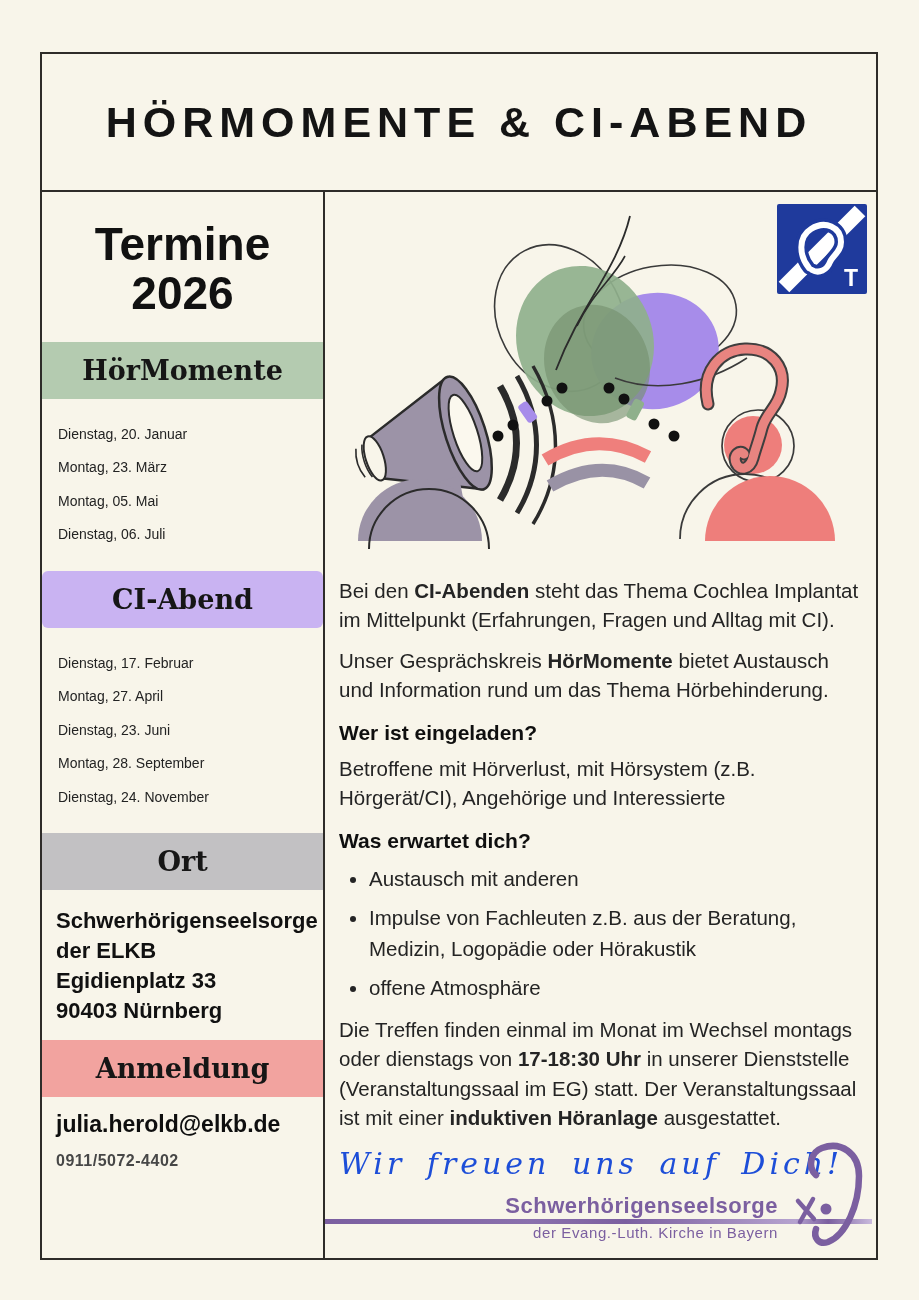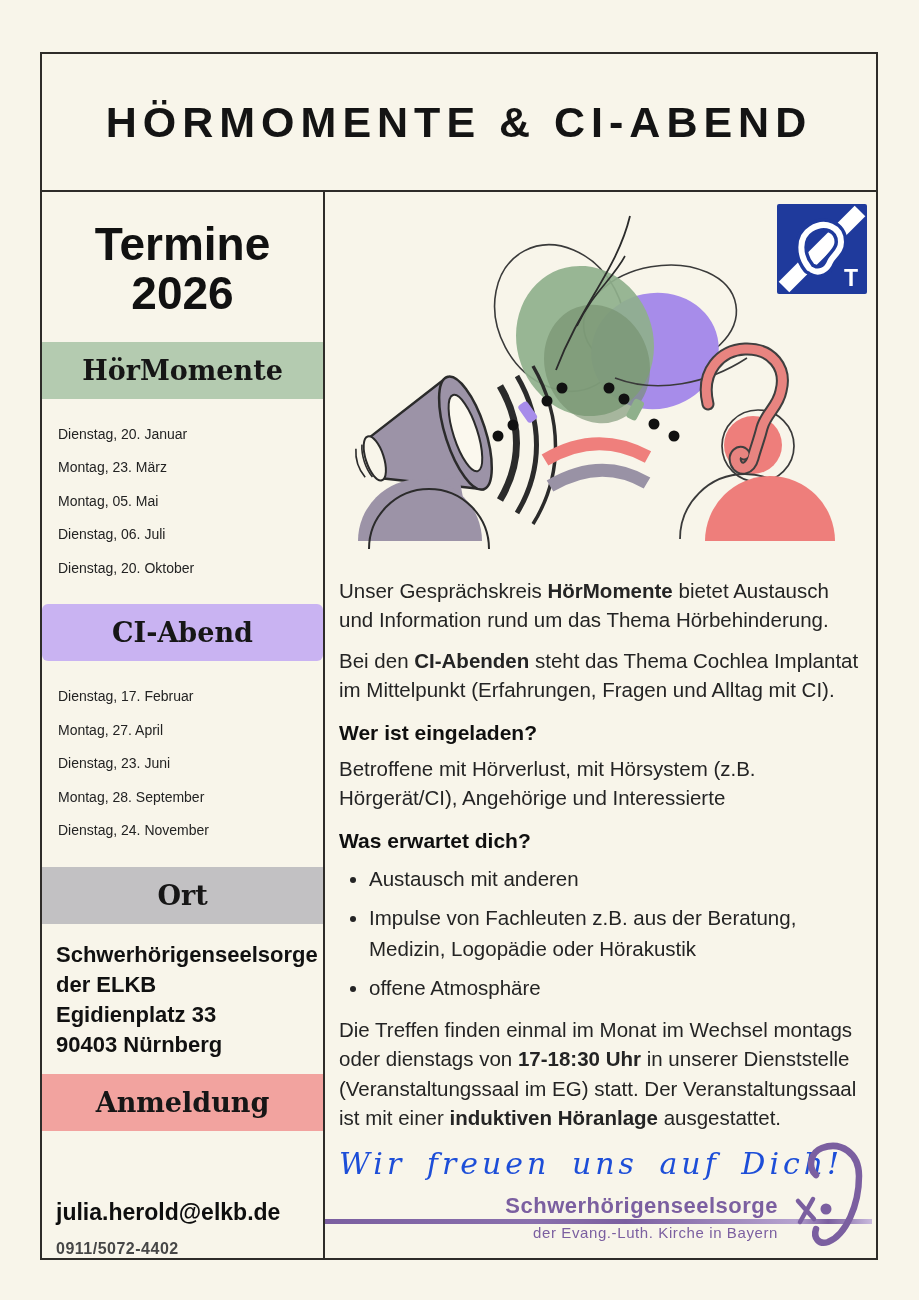--- a/index.html
+++ b/index.html
@@ -35,21 +35,21 @@
   .banner{
     font-family:"DejaVu Serif",serif;font-weight:bold;font-size:27px;
     text-align:center;padding:13px 0;color:#161616;
   }
   .banner.green{background:#b4cbb0;}
   .banner.purple{background:#c9b3f2;border-radius:6px;}
   .banner.gray{background:#c2c1c3;}
   .banner.pink{background:#f2a39f;}
   .dates{padding:19px 0 19px 16px;font-size:14px;line-height:33.5px;color:#232323;}
   .address{padding:16px 8px 14px 14px;font-weight:bold;font-size:22px;line-height:30px;color:#111;}
-  .contact{padding:28px 10px 0 14px;margin-top:40px;}
+  .contact{padding:14px 10px 0 14px;}
   .contact .email{font-weight:bold;font-size:23px;color:#0e0e0e;}
   .contact .phone{font-weight:bold;font-size:16px;color:#474747;margin-top:14px;letter-spacing:0.5px;}
 
   
   .loop-icon{position:absolute;top:12px;right:9px;width:90px;height:90px;}
   .illustration{display:block;margin-top:16px;width:553px;height:356px;}
   .bodytext{padding:0 12px 0 14px;font-size:20.5px;line-height:1.42;color:#242424;}
   .bodytext p{margin:12px 0;}
   .bodytext h3{margin:14px 0 6px;font-size:21px;color:#0f0f0f;}
   .bodytext ul{margin:6px 0 12px;padding-left:30px;}
@@ -84,21 +84,20 @@
         <div>Termine</div>
         <div>2026</div>
       </div>
 
       <div class="banner green">HörMomente</div>
       <div class="dates">
         <div>Dienstag, 20. Januar</div>
         <div>Montag, 23. März</div>
         <div>Montag, 05. Mai</div>
         <div>Dienstag, 06. Juli</div>
-        <div>Dienstag, 20. Oktober</div>
       </div>
 
       <div class="banner purple">CI-Abend</div>
       <div class="dates">
         <div>Dienstag, 17. Februar</div>
         <div>Montag, 27. April</div>
         <div>Dienstag, 23. Juni</div>
         <div>Montag, 28. September</div>
         <div>Dienstag, 24. November</div>
       </div>
@@ -178,22 +177,22 @@
           <circle cx="433" cy="238" r="36" fill="none" stroke="#3a3a3a" stroke-width="1.7"></circle>
           <circle cx="428" cy="237" r="29" fill="#ee7e7b"></circle>
           <path d="M383,196 C375,163 396,142 420,141 C447,140 462,160 456,183 C453,199 441,205 437,220 C434,232 431,239 428,250 C425,261 415,264 411,255 C408,247 415,241 419,246" fill="none" stroke="#3f3f3f" stroke-width="13" stroke-linecap="round"></path>
           <path d="M383,196 C375,163 396,142 420,141 C447,140 462,160 456,183 C453,199 441,205 437,220 C434,232 431,239 428,250 C425,261 415,264 411,255 C408,247 415,241 419,246" fill="none" stroke="#e88480" stroke-width="9" stroke-linecap="round"></path>
           <path d="M355,331 A65,65 0 0 1 485,331" fill="none" stroke="#3a3a3a" stroke-width="1.8"></path>
           <path d="M380,333 A65,65 0 0 1 510,333 Z" fill="#ee7e7b"></path>
         </g>
       </svg>
 
       <section class="bodytext">
+        <p><span>Bei den </span><b>CI-Abenden</b><span> steht das Thema Cochlea Implantat im Mittelpunkt (Erfahrungen, Fragen und Alltag mit CI).</span></p>
         <p><span>Unser Gesprächskreis </span><b>HörMomente</b><span> bietet Austausch und Information rund um das Thema Hörbehinderung.</span></p>
-        <p><span>Bei den </span><b>CI-Abenden</b><span> steht das Thema Cochlea Implantat im Mittelpunkt (Erfahrungen, Fragen und Alltag mit CI).</span></p>
 
         <h3>Wer ist eingeladen?</h3>
         <p style="margin-top:4px;">Betroffene mit Hörverlust, mit Hörsystem (z.B. Hörgerät/CI), Angehörige und Interessierte</p>
 
         <h3>Was erwartet dich?</h3>
         <ul>
           <li>Austausch mit anderen</li>
           <li>Impulse von Fachleuten z.B. aus der Beratung, Medizin, Logopädie oder Hörakustik</li>
           <li>offene Atmosphäre</li>
         </ul>

